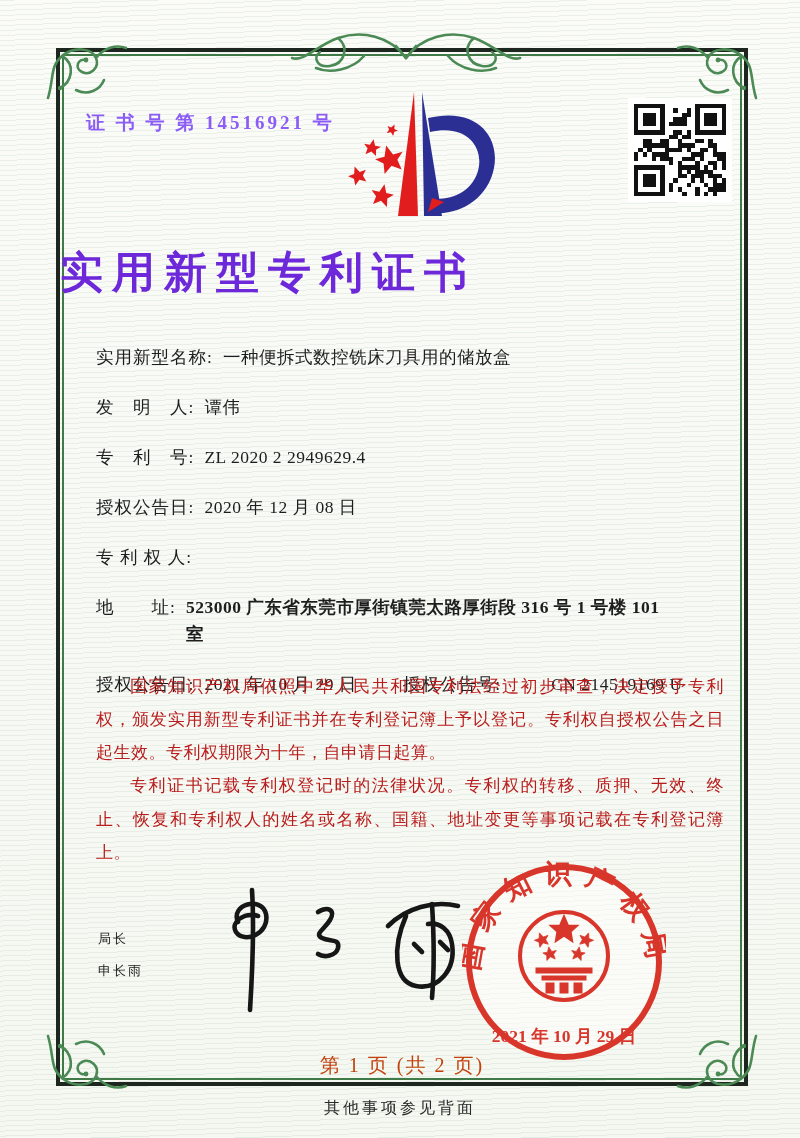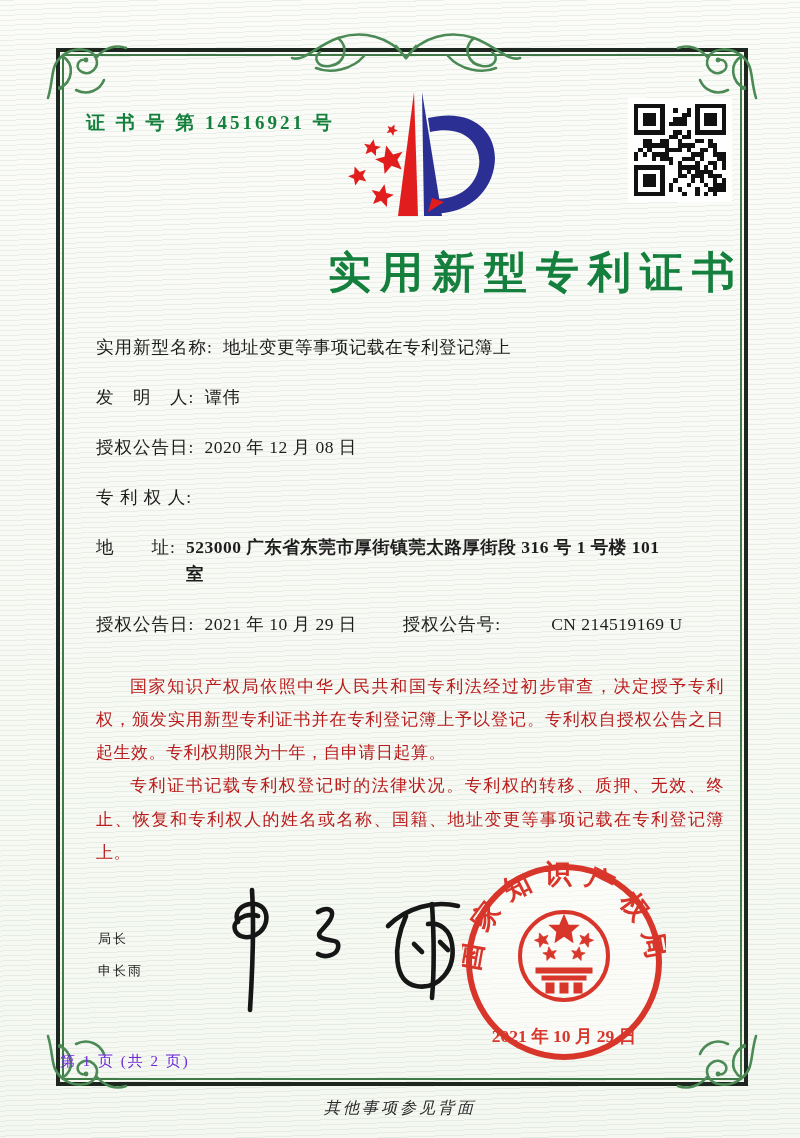--- a/index.html
+++ b/index.html
@@ -25,33 +25,33 @@
   .frame-inner {
     position:absolute; inset:2px;
     border:2px solid #3f7a47;
   }
   .ornament { position:absolute; pointer-events:none; }
   .content { position:absolute; inset:0; }
 
   
   .cert-no {
     position:absolute; left:26px; top:58px;
-    font-size:19px; letter-spacing:3px; font-weight:bold; color:#15803d;
+    font-size:19px; letter-spacing:3px; font-weight:bold; color:#8b5cf6;
   }
   .logo { position:absolute; left:268px; top:36px; }
   .qr { position:absolute; right:12px; top:46px; background:#fff; padding:6px; }
   .title {
     position:absolute; top:192px; left:0; width:100%;
-    text-align:right; font-size:43px; font-weight:bold;
-    letter-spacing:9px; color:#15803d;
+    text-align:left; font-size:43px; font-weight:bold;
+    letter-spacing:9px; color:#6d28d9;
   }
 
   
   .fields { position:absolute; left:36px; top:282px; width:630px; font-size:17.5px; }
-  .field-row { display:flex; margin-bottom:23px; line-height:27px; }
+  .field-row { display:flex; margin-bottom:23px; line-height:27px;margin-top:10px; }
   .field-label { white-space:nowrap; letter-spacing:1px; }
   .field-value { margin-left:10px; letter-spacing:0.5px; }
   .address-value { width:486px;font-weight:bold; }
   .grant-row .pair2 { margin-left:46px; display:flex;gap:40px; }
 
   
   .body-text {
     position:absolute; left:36px; top:618px; width:628px;
     font-size:17px; line-height:1.95; text-align:justify; color:#b91c1c;
   }
@@ -61,26 +61,25 @@
   .sig-block { position:absolute; left:38px; top:878px; font-size:13px; letter-spacing:2px; }
   .sig-block .line2 { margin-top:14px;text-align:right; }
   .signature-svg { position:absolute; left:140px; top:830px; }
 
   
   .seal { position:absolute; left:402px; top:808px; width:204px; height:204px; }
 
   
   .page-info {
     position:absolute; left:0; width:100%; top:1000px;
-    text-align:left; font-size:15px; letter-spacing:2px; color:#6d28d9;
+    text-align:center; font-size:20px; letter-spacing:2px; color:#c2410c;
   }
   .back-note {
     position:absolute; left:0; width:100%; top:1098px;
     text-align:center; font-size:16px; letter-spacing:3px; color:#2a2a2a;
-    font-style:italic;
   }
 </style>
 </head>
 <body>
 
 <div class="paper-texture"></div>
 
 <svg width="0" height="0" style="position:absolute" aria-hidden="true">
   <defs>
     <polygon id="star5" points="0,-10 2.94,-3.09 9.51,-3.09 4.76,1.18 5.88,8.09 0,4 -5.88,8.09 -4.76,1.18 -9.51,-3.09 -2.94,-3.09"></polygon>
@@ -354,25 +353,29 @@
         <rect x="14" y="20" width="1" height="1" fill="#111"></rect>
         <rect x="16" y="20" width="1" height="1" fill="#111"></rect>
         <rect x="18" y="20" width="1" height="1" fill="#111"></rect>
       </svg>
 
     <div class="title">实用新型专利证书</div>
 
     <div class="fields">
       <div class="field-row">
         <span class="field-label">实用新型名称:</span>
-        <span class="field-value">地址变更等事项记载在专利登记簿上</span>
+        <span class="field-value">一种便拆式数控铣床刀具用的储放盒</span>
       </div>
       <div class="field-row">
         <span class="field-label">发　明　人:</span>
         <span class="field-value">谭伟</span>
+      </div>
+      <div class="field-row">
+        <span class="field-label">专　利　号:</span>
+        <span class="field-value">ZL 2020 2 2949629.4</span>
       </div>
       <div class="field-row">
         <span class="field-label">授权公告日:</span>
         <span class="field-value">2020 年 12 月 08 日</span>
       </div>
       <div class="field-row">
         <span class="field-label">专 利 权 人:</span>
       </div>
       <div class="field-row">
         <span class="field-label">地　　址:</span>

